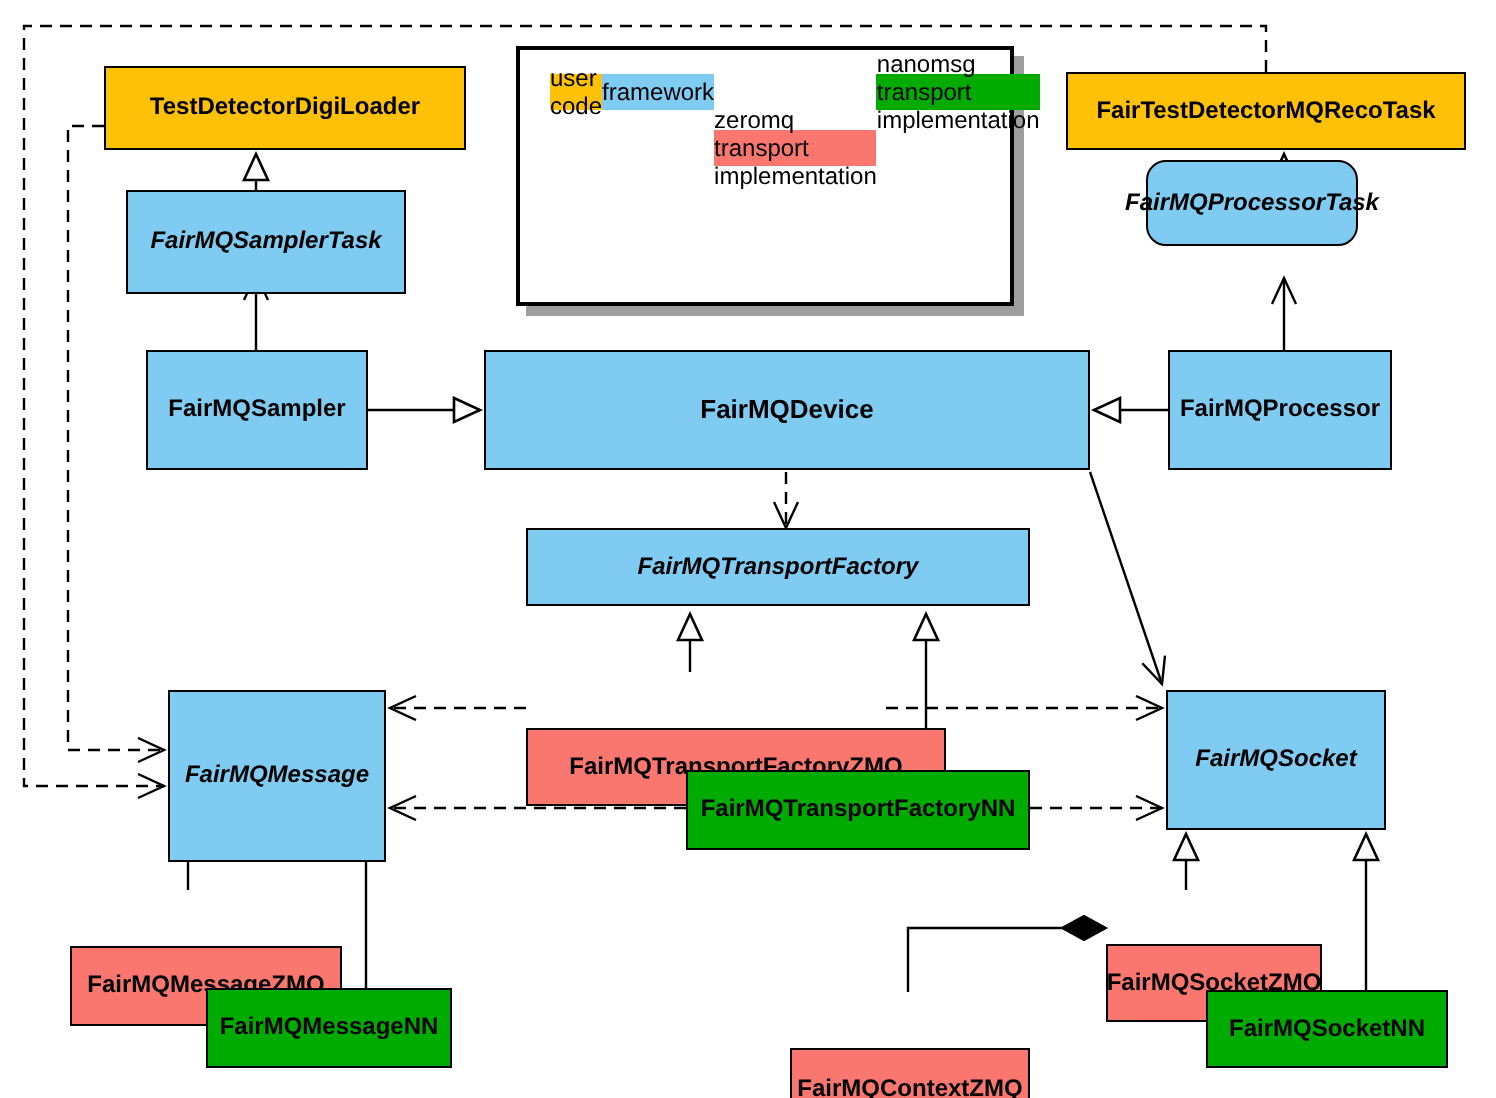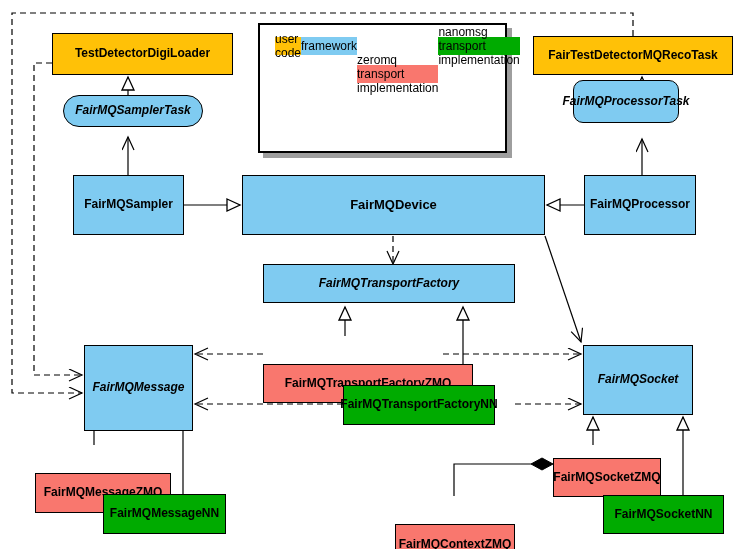--- a/index.html
+++ b/index.html
@@ -103,59 +103,59 @@
       <span>nanomsg transport implementation</span>
     </div>
   </div>
 
   <div class="node yellow" style="left:52px;top:33px;width:181px;height:42px;">
     <span>TestDetectorDigiLoader</span>
   </div>
   <div class="node yellow" style="left:533px;top:36px;width:200px;height:39px;">
     <span>FairTestDetectorMQRecoTask</span>
   </div>
-  <div class="node blue abstract" style="left:63px;top:95px;width:140px;height:32px;border-radius:18px;">
+  <div class="node blue abstract" style="left:63px;top:95px;width:140px;height:52px;">
     <span>FairMQSamplerTask</span>
   </div>
   <div class="node blue abstract" style="left:573px;top:80px;width:106px;height:43px;border-radius:10px;">
     <span>FairMQProcessorTask</span>
   </div>
   <div class="node blue" style="left:73px;top:175px;width:111px;height:60px;">
     <span>FairMQSampler</span>
   </div>
   <div class="node blue big" style="left:242px;top:175px;width:303px;height:60px;">
     <span>FairMQDevice</span>
   </div>
   <div class="node blue" style="left:584px;top:175px;width:112px;height:60px;">
     <span>FairMQProcessor</span>
   </div>
   <div class="node blue abstract" style="left:263px;top:252px;width:252px;height:39px;margin-top:12px;">
     <span>FairMQTransportFactory</span>
   </div>
   <div class="node red" style="left:263px;top:336px;width:210px;height:39px;">
     <span>FairMQTransportFactoryZMQ</span>
   </div>
-  <div class="node green" style="left:343px;top:385px;width:152px;height:40px;">
+  <div class="node green" style="left:343px;top:385px;width:172px;height:40px;">
     <span>FairMQTransportFactoryNN</span>
   </div>
   <div class="node blue abstract" style="left:84px;top:345px;width:109px;height:86px;">
     <span>FairMQMessage</span>
   </div>
   <div class="node blue abstract" style="left:583px;top:345px;width:110px;height:70px;">
     <span>FairMQSocket</span>
   </div>
   <div class="node red" style="left:35px;top:445px;width:136px;height:40px;">
     <span>FairMQMessageZMQ</span>
   </div>
   <div class="node green" style="left:103px;top:494px;width:123px;height:40px;">
     <span>FairMQMessageNN</span>
   </div>
   <div class="node red" style="left:395px;top:496px;width:120px;height:41px;">
     <span>FairMQContextZMQ</span>
   </div>
-  <div class="node red" style="left:553px;top:430px;width:108px;height:39px;text-align:center;">
+  <div class="node red" style="left:553px;top:444px;width:108px;height:39px;text-align:center;">
     <span>FairMQSocketZMQ</span>
   </div>
   <div class="node green" style="left:603px;top:495px;width:121px;height:39px;">
     <span>FairMQSocketNN</span>
   </div>
 
 </div>
 
 </body></html>

